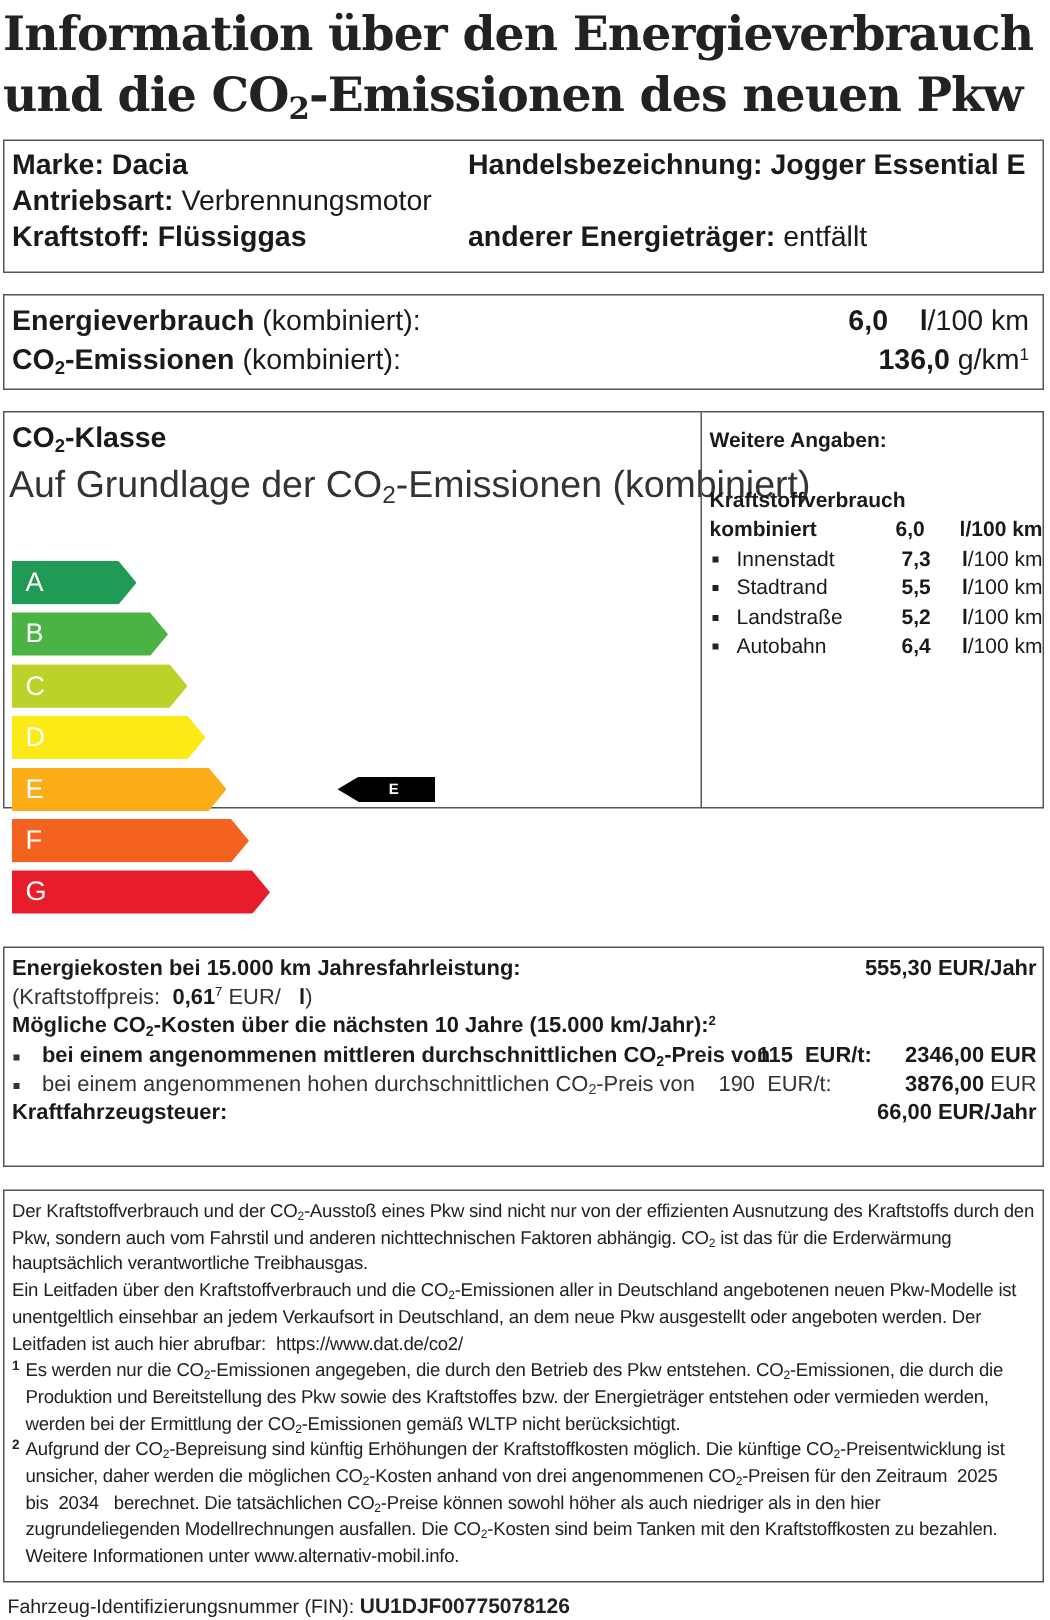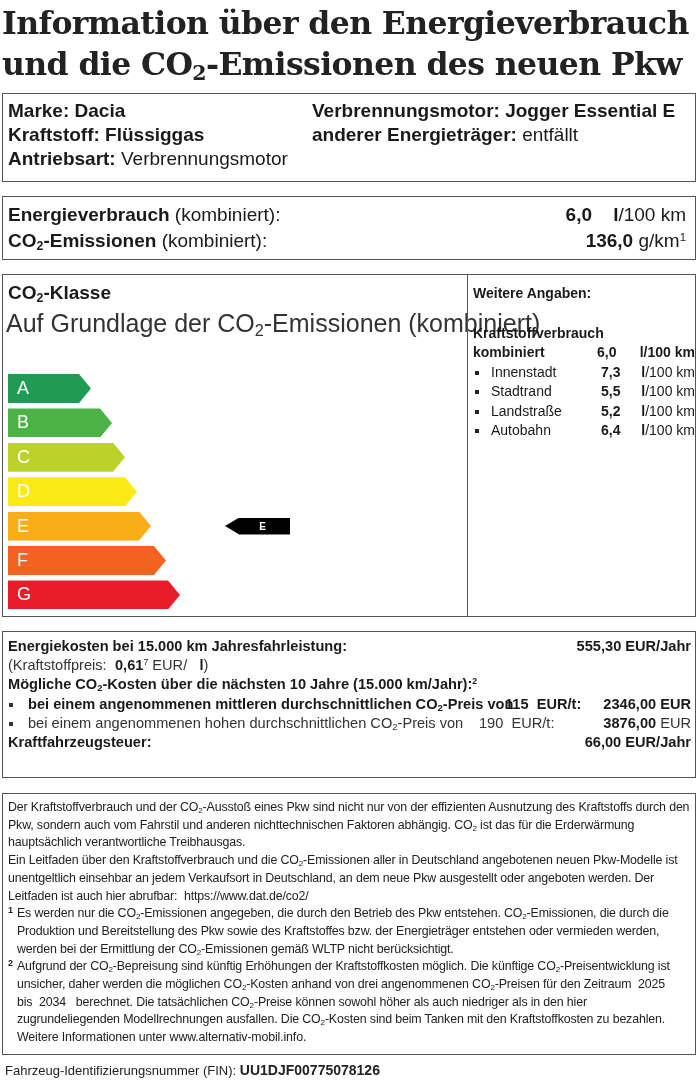--- a/index.html
+++ b/index.html
@@ -24,21 +24,21 @@
   #box1 { top: 93px; height: 89px; font-size: 19px; line-height: 24px; padding: 5px 0 0 5px; }
   #box1 .row { position: relative; height: 24px; white-space: nowrap; }
   #box1 .col2 { position: absolute; left: 304px; top: 0; }
 
   
   #box2 { top: 196px; height: 64px; font-size: 19px; line-height: 26px; padding: 5px 5px 0 5px; }
   #box2 .row { position: relative; height: 26px; white-space: nowrap; }
   #box2 .val { position: absolute; right: 4px; top: 0; }
 
   
-  #box3 { top: 274px; height: 343px; }
+  #box3 { top: 274px; height: 265px; }
   #box3 .divider { position: absolute; left: 464px; top: 0; bottom: 0; border-left: 1.5px solid #555; }
   .co2-title { position: absolute; left: 5px; top: 7px; font-size: 19px; font-weight: bold; }
   .co2-sub { position: absolute; left: 3px; top: 34px; font-size: 25px; color: #333; }
   .cls {
     position: absolute; left: 5px; height: 29px; color: #fff;
     font-size: 18px; line-height: 29px; padding-left: 9px; box-sizing: border-box;
   }
   .arrow {
     position: absolute; left: 222px; top: 240px; width: 65px; height: 17px;
     background: #000; color: #fff; font-size: 10px; font-weight: bold;
@@ -77,28 +77,28 @@
 <body>
 
 <div class="title">
   <div>Information über den Energieverbrauch</div>
   <div><span>und die CO</span><sub>2</sub><span>-Emissionen des neuen Pkw</span></div>
 </div>
 
 <div class="box" id="box1">
   <div class="row b">
     <span>Marke:</span>&nbsp;<span>Dacia</span>
-    <span class="col2"><span>Verbrennungsmotor:</span>&nbsp;<span>Jogger Essential E</span></span>
+    <span class="col2"><span>Handelsbezeichnung:</span>&nbsp;<span>Jogger Essential E</span></span>
+  </div>
+  <div class="row">
+    <span class="b">Antriebsart:</span>&nbsp;<span>Verbrennungsmotor</span>
   </div>
   <div class="row">
     <span class="b">Kraftstoff:</span>&nbsp;<span class="b">Flüssiggas</span>
     <span class="col2"><span class="b">anderer Energieträger:</span>&nbsp;<span>entfällt</span></span>
-  </div>
-  <div class="row">
-    <span class="b">Antriebsart:</span>&nbsp;<span>Verbrennungsmotor</span>
   </div>
 </div>
 
 <div class="box" id="box2">
   <div class="row">
     <span class="b">Energieverbrauch</span> <span>(kombiniert):</span>
     <span class="val"><span class="b">6,0</span>&nbsp;&nbsp;&nbsp;&nbsp;<span class="b">l</span><span>/100 km</span></span>
   </div>
   <div class="row">
     <span class="b"><span>CO</span><sub>2</sub><span>-Emissionen</span></span> <span>(kombiniert):</span>

